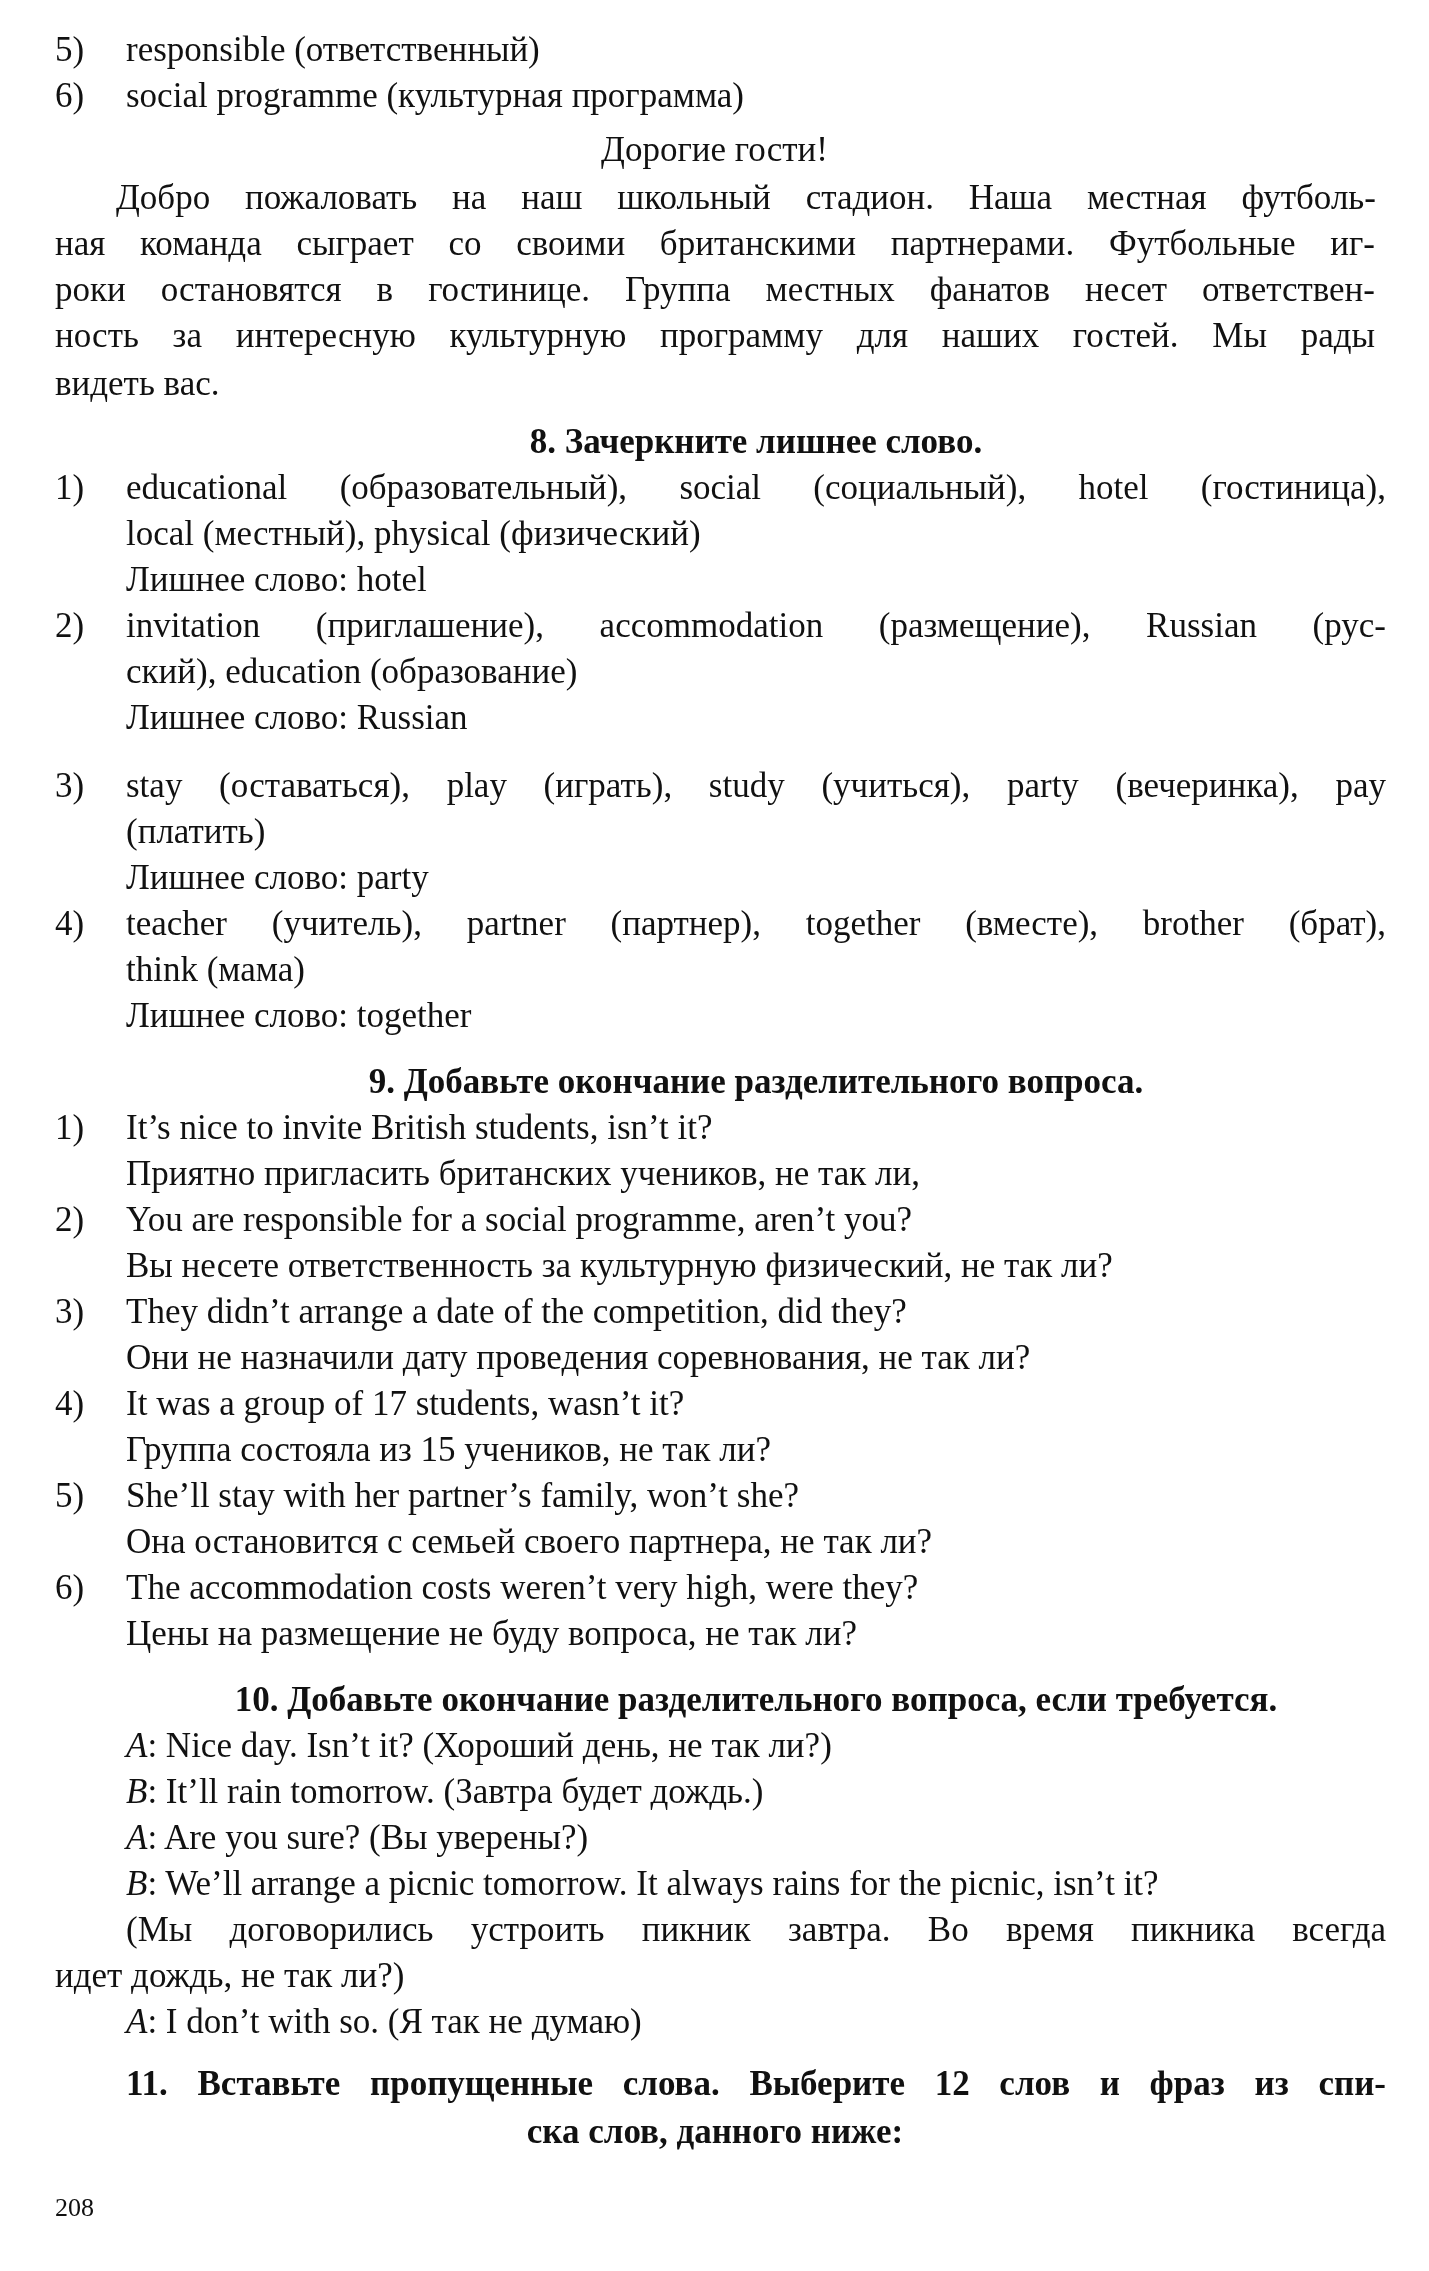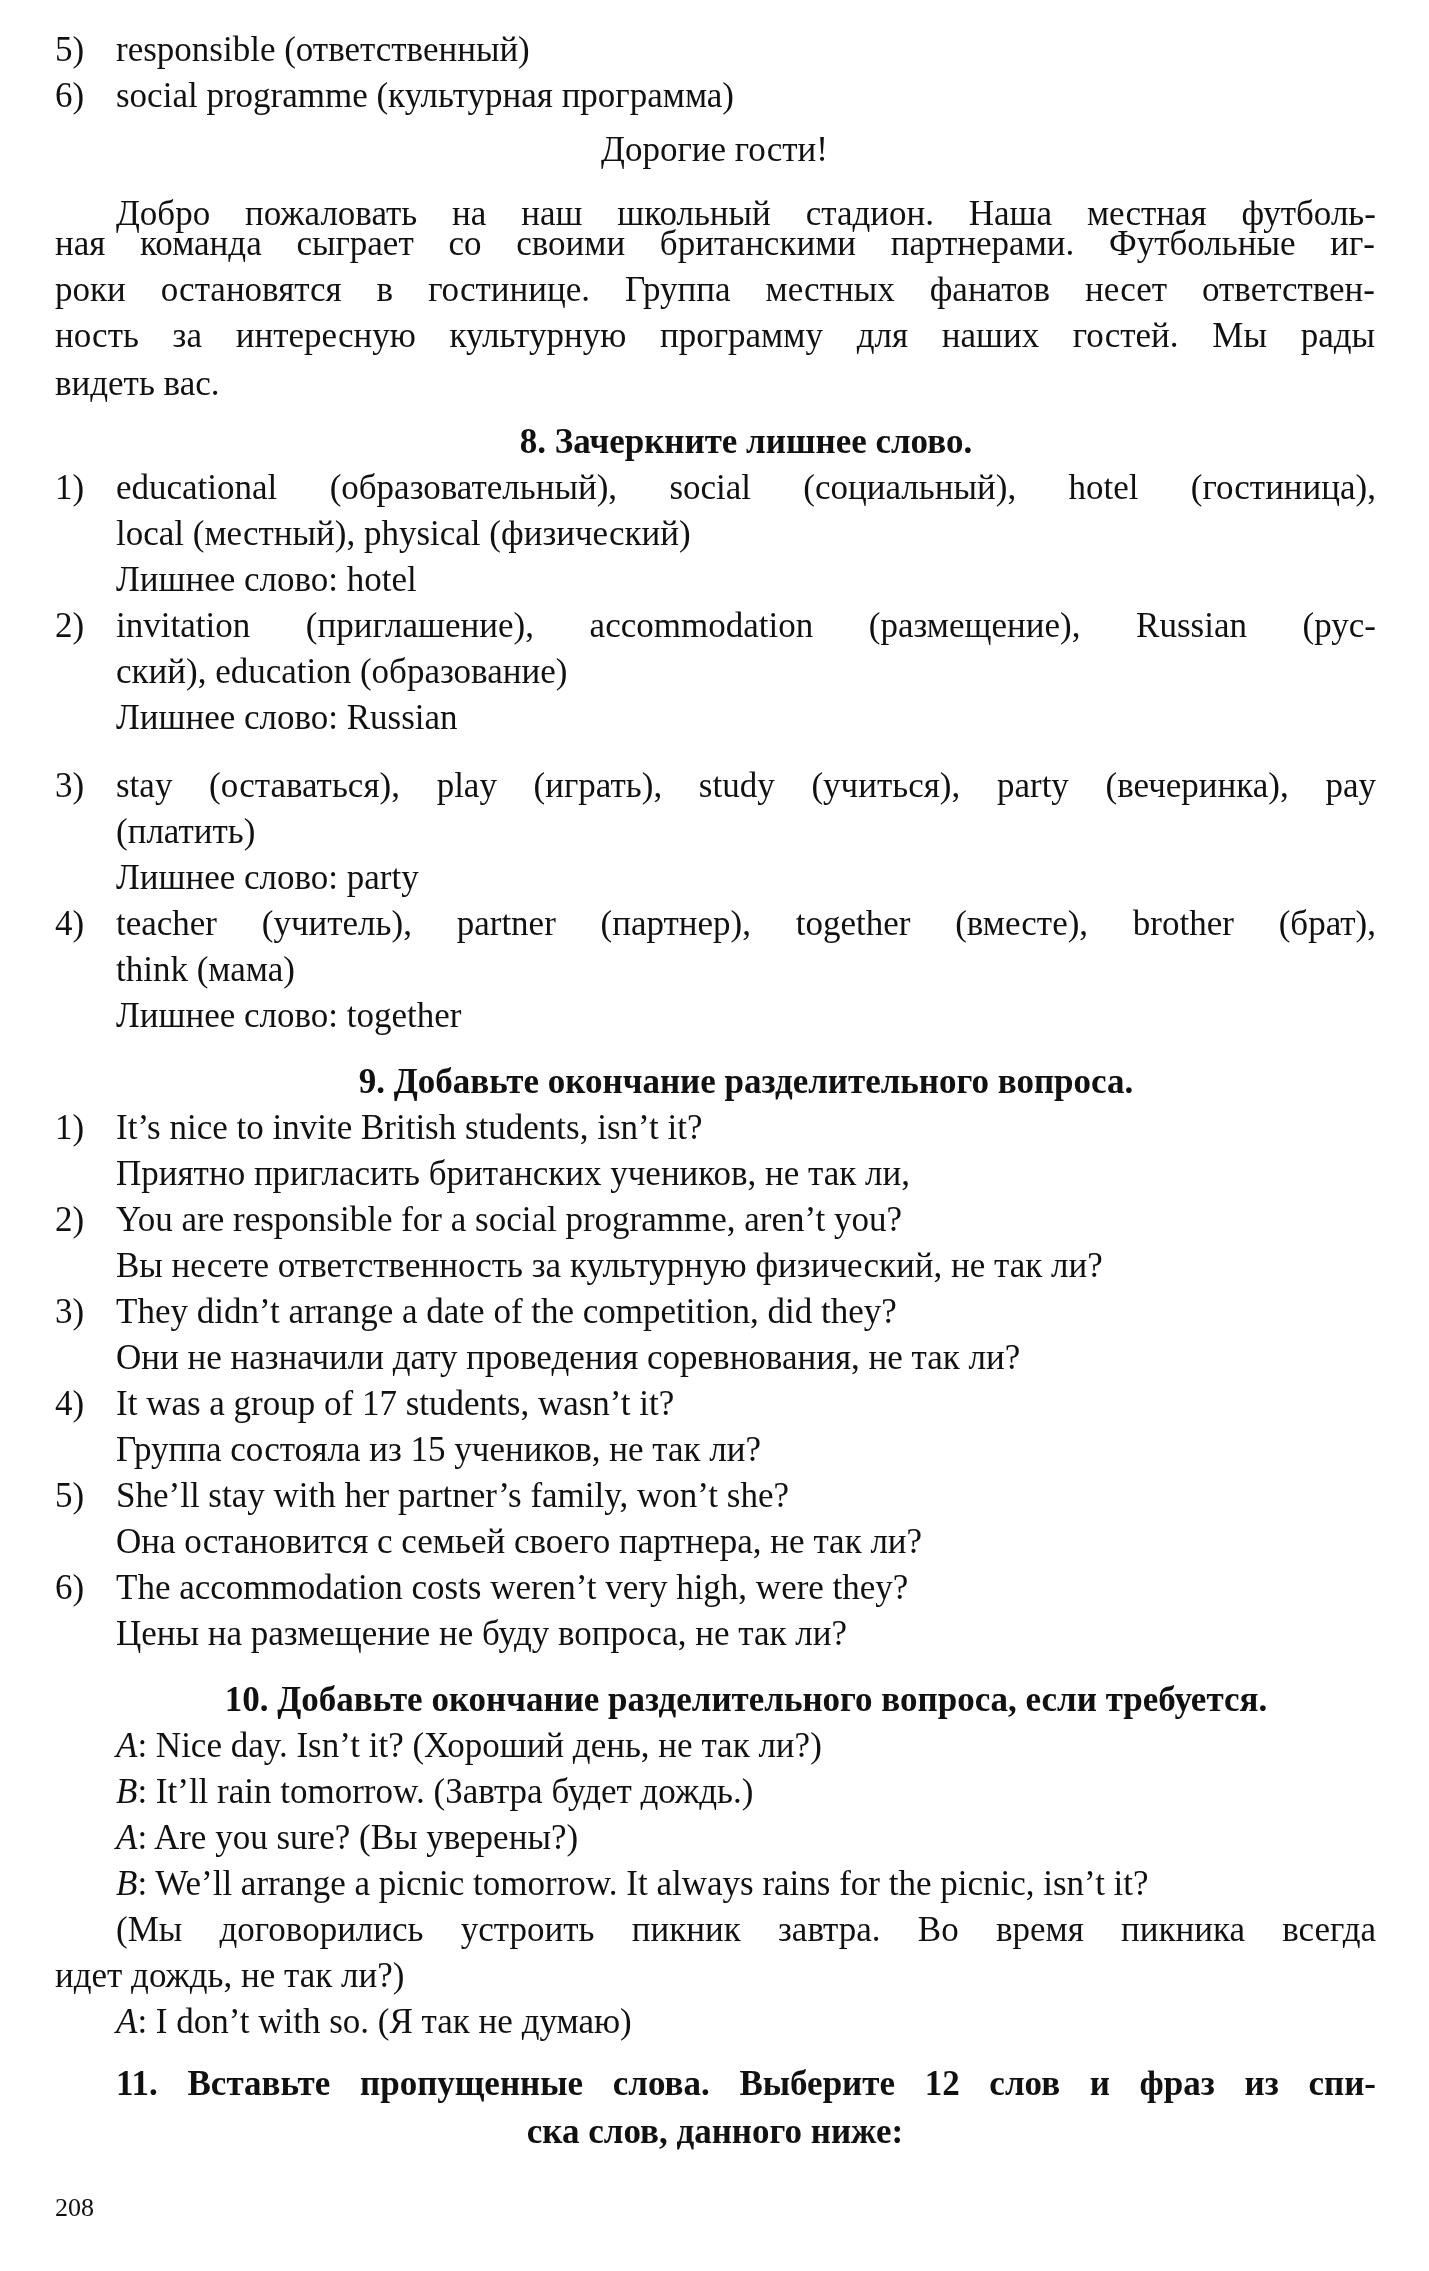--- a/index.html
+++ b/index.html
@@ -7,42 +7,42 @@
       width: 1429px; height: 2271px; position: relative; overflow: hidden;
       font-family: "Liberation Serif", "DejaVu Serif", serif;
       color: #111111;
     }
     .page { position: absolute; left: 0; top: 0; width: 1429px; height: 2271px; }
     .line {
       position: absolute; left: 55px; width: 1320px;
       font-size: 35px; line-height: 44px; white-space: nowrap;
     }
     .num { position: absolute; left: 55px; width: 60px; font-size: 35px; line-height: 44px; }
-    .ind { left: 116px; width: 1260px; }
+    .ind { left: 126px; width: 1260px; }
     .just { text-align: justify; text-align-last: justify; white-space: normal; }
     .center { left: 0; width: 1429px; text-align: center; }
     .bold { font-weight: bold; text-align: center; }
     .it { font-style: italic; }
     .pagenum { position: absolute; left: 55px; top: 2186px; font-size: 26px; line-height: 44px; }
   </style>
 </head>
 <body>
 
 <div class="page">
 
   <div>
     <span class="num" style="top:28px">5)</span>
     <div class="line ind" style="top:28px">responsible (ответственный)</div>
     <span class="num" style="top:74px">6)</span>
     <div class="line ind" style="top:74px">social programme (культурная программа)</div>
   </div>
 
   <div>
     <div class="line center" style="top:128px">Дорогие гости!</div>
-    <div class="line just" style="top:176px; left:116px; width:1260px;margin-top:16px;">Добро пожаловать на наш школьный стадион. Наша местная футболь-</div>
+    <div class="line just" style="top:176px; left:116px; width:1260px;">Добро пожаловать на наш школьный стадион. Наша местная футболь-</div>
     <div class="line just" style="top:222px">ная команда сыграет со своими британскими партнерами. Футбольные иг-</div>
     <div class="line just" style="top:268px">роки остановятся в гостинице. Группа местных фанатов несет ответствен-</div>
     <div class="line just" style="top:314px">ность за интересную культурную программу для наших гостей. Мы рады</div>
     <div class="line" style="top:362px">видеть вас.</div>
   </div>
 
   <div>
     <div class="line ind bold" style="top:420px">8. Зачеркните лишнее слово.</div>
 
     <span class="num" style="top:466px">1)</span>

